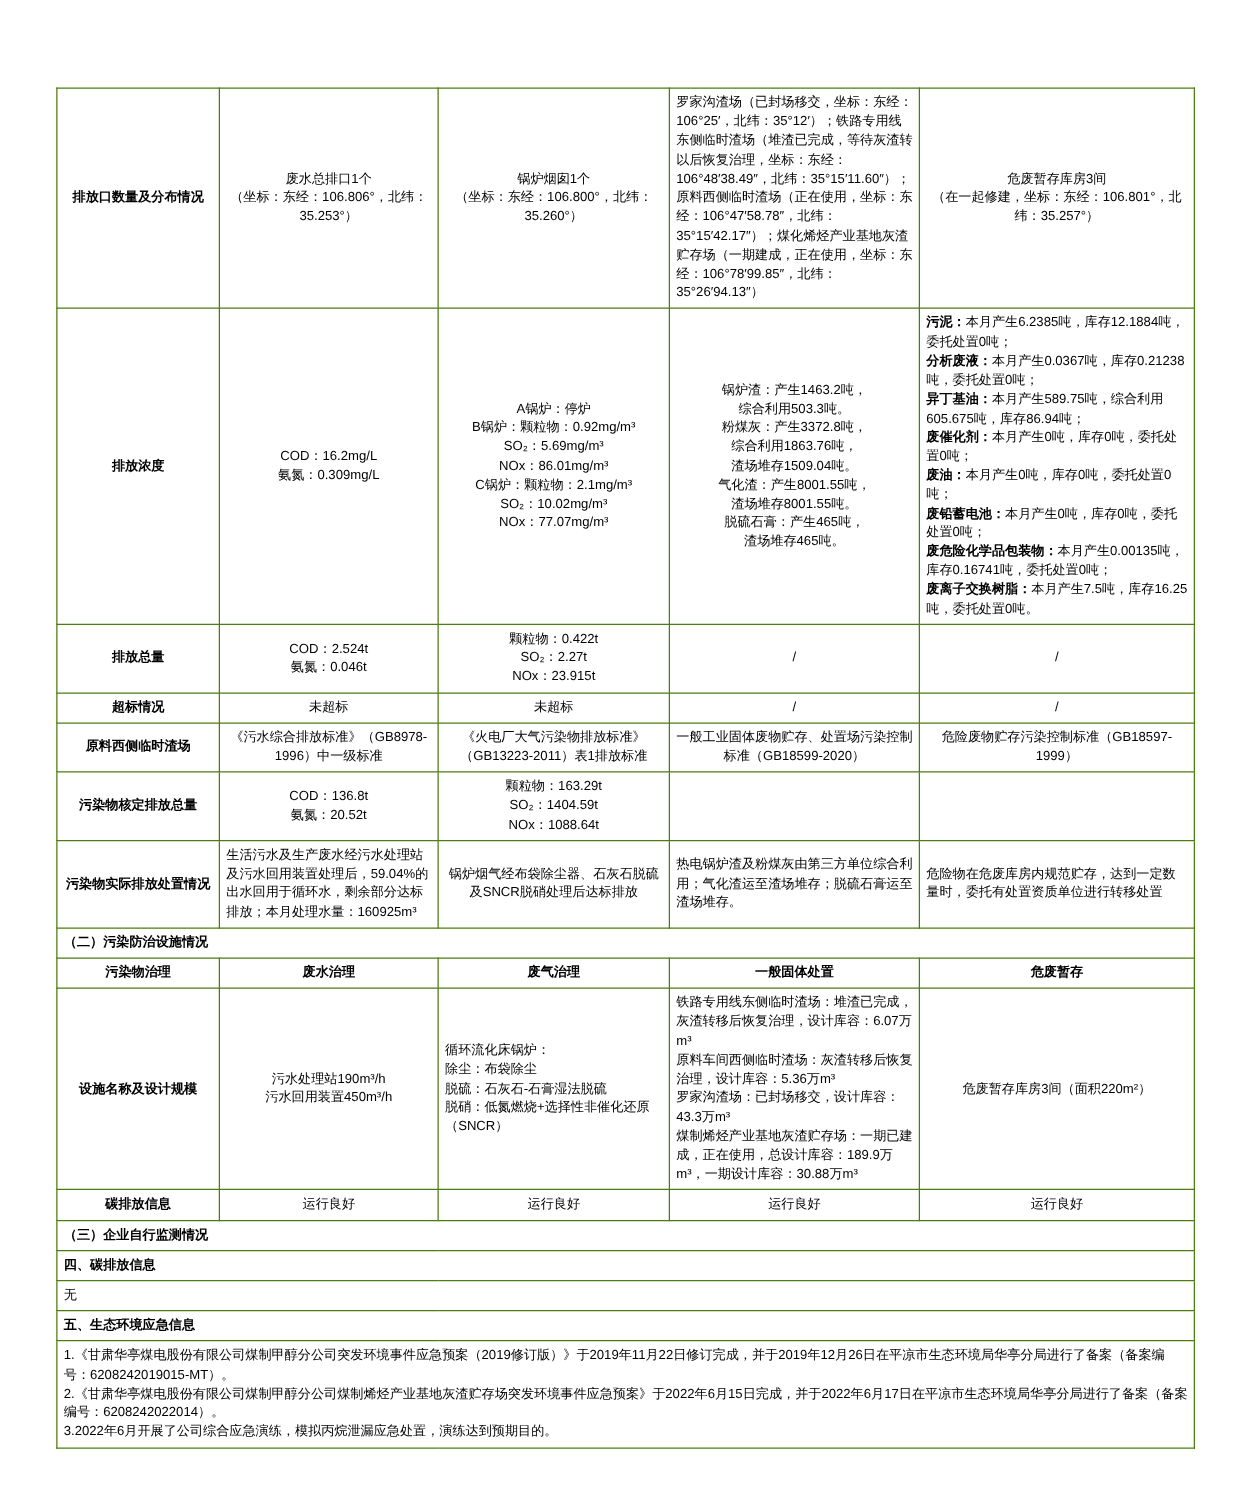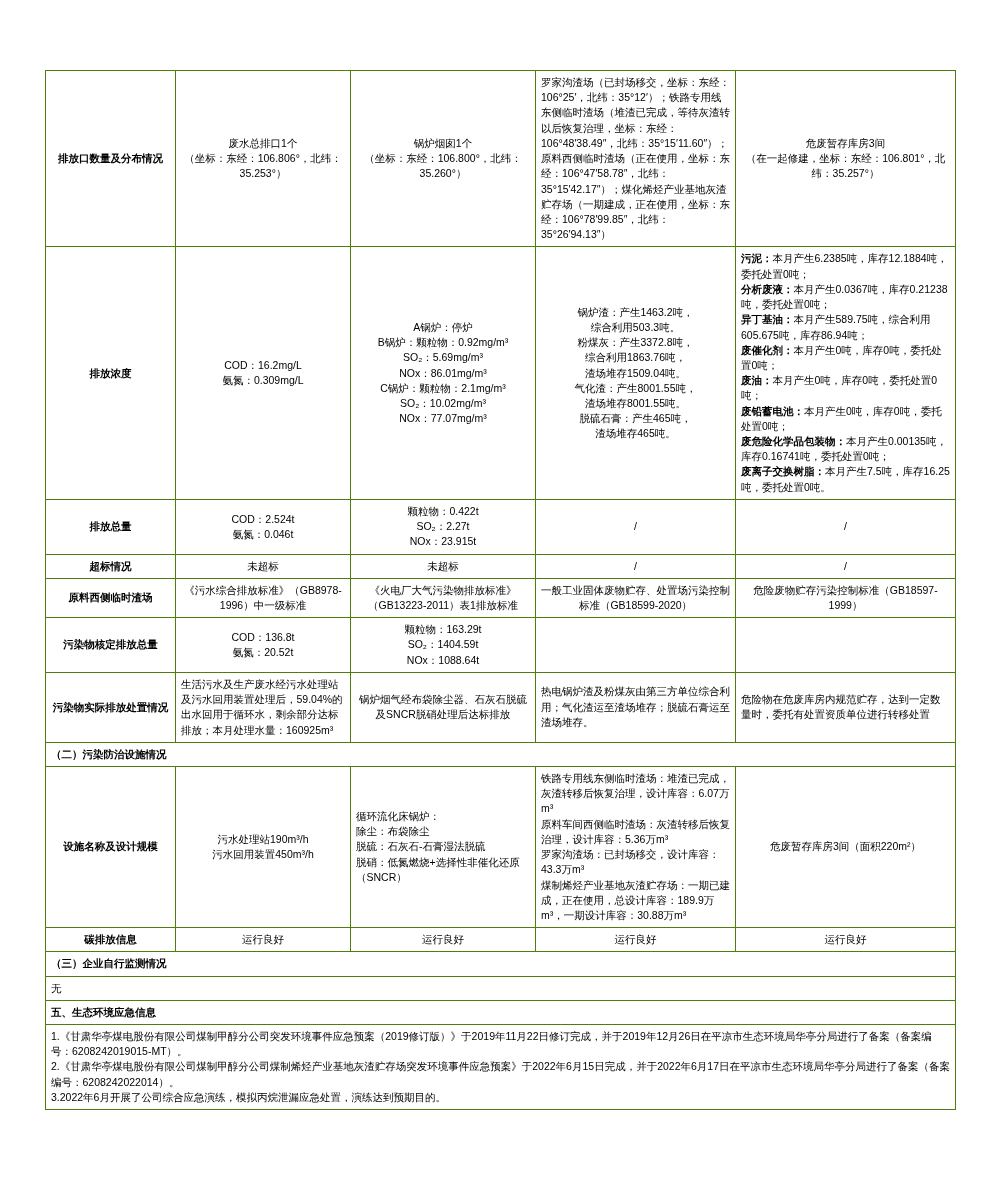--- a/index.html
+++ b/index.html
@@ -165,20 +165,27 @@
         <td class="lft small">生活污水及生产废水经污水处理站及污水回用装置处理后，59.04%的出水回用于循环水，剩余部分达标排放；本月处理水量：160925m³</td>
         <td class="ctr small">锅炉烟气经布袋除尘器、石灰石脱硫及SNCR脱硝处理后达标排放</td>
         <td class="lft small">热电锅炉渣及粉煤灰由第三方单位综合利用；气化渣运至渣场堆存；脱硫石膏运至渣场堆存。</td>
         <td class="lft small">危险物在危废库房内规范贮存，达到一定数量时，委托有处置资质单位进行转移处置</td>
       </tr>
 
       <tr>
         <td class="sec" colspan="5">（二）污染防治设施情况</td>
       </tr>
 
+      <tr>
+        <td class="hdr">污染物治理</td>
+        <td class="hdr">废水治理</td>
+        <td class="hdr">废气治理</td>
+        <td class="hdr">一般固体处置</td>
+        <td class="hdr">危废暂存</td>
+      </tr>
 
       <tr>
         <td class="lbl">设施名称及设计规模</td>
         <td class="ctr small" style="white-space:pre-line">污水处理站190m³/h
 污水回用装置450m³/h</td>
         <td class="lft small">
           <div>循环流化床锅炉：</div>
           <div>除尘：布袋除尘</div>
           <div>脱硫：石灰石-石膏湿法脱硫</div>
           <div>脱硝：低氮燃烧+选择性非催化还原（SNCR）</div>
@@ -198,20 +205,23 @@
         <td class="ctr small">运行良好</td>
         <td class="ctr small">运行良好</td>
         <td class="ctr small">运行良好</td>
       </tr>
 
       <tr>
         <td class="sec" colspan="5">（三）企业自行监测情况</td>
       </tr>
 
       <tr>
+        <td class="sec" colspan="5">四、碳排放信息</td>
+      </tr>
+      <tr>
         <td class="para" colspan="5">无</td>
       </tr>
 
       <tr>
         <td class="sec" colspan="5">五、生态环境应急信息</td>
       </tr>
       <tr>
         <td class="para" colspan="5">
           <div>1.《甘肃华亭煤电股份有限公司煤制甲醇分公司突发环境事件应急预案（2019修订版）》于2019年11月22日修订完成，并于2019年12月26日在平凉市生态环境局华亭分局进行了备案（备案编号：6208242019015-MT）。</div>
           <div>2.《甘肃华亭煤电股份有限公司煤制甲醇分公司煤制烯烃产业基地灰渣贮存场突发环境事件应急预案》于2022年6月15日完成，并于2022年6月17日在平凉市生态环境局华亭分局进行了备案（备案编号：6208242022014）。</div>

